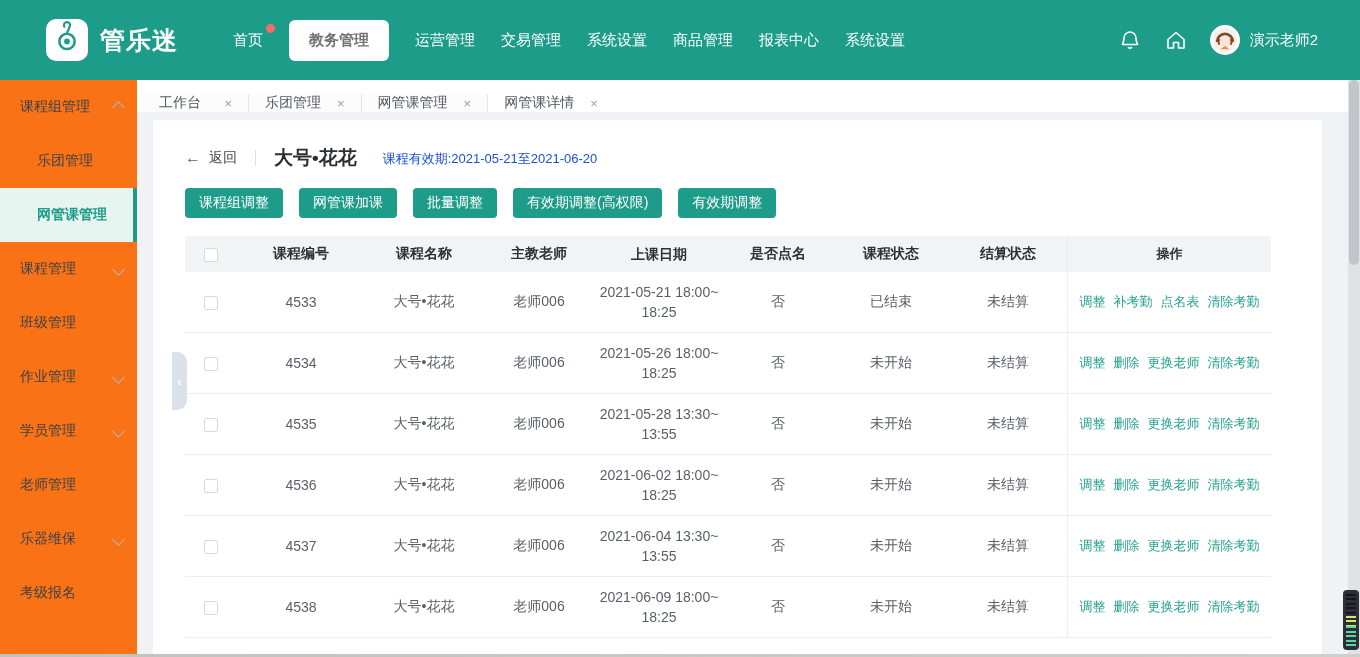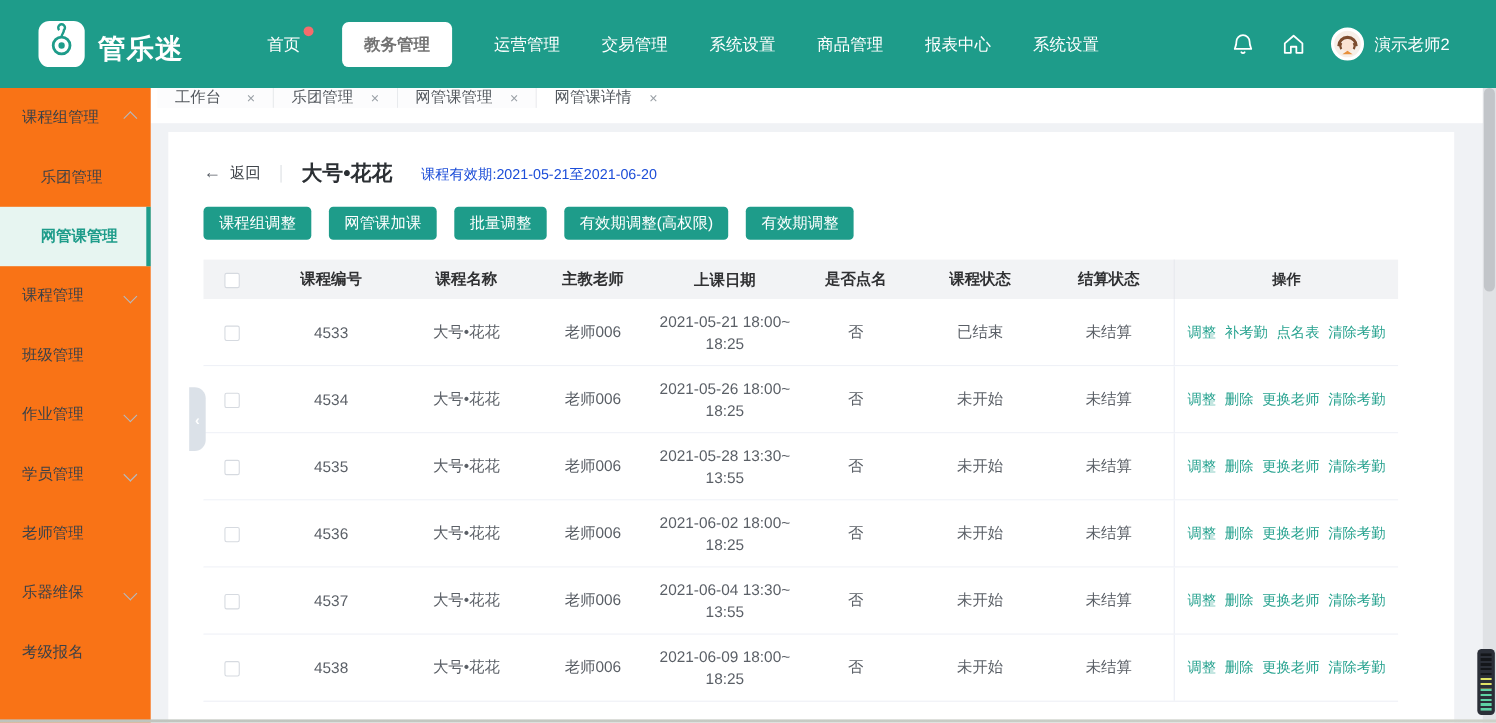--- a/index.html
+++ b/index.html
@@ -1,24 +1,24 @@
 <!DOCTYPE html>
 <html><head>
 <meta charset="utf-8">
 <style>
   *{margin:0;padding:0;box-sizing:border-box}
   html,body{width:1360px;height:657px;overflow:hidden;font-family:"Liberation Sans","DejaVu Sans",sans-serif}
   body{position:relative;background:#f0f2f5}
 
   
   .header{height:80px;background:#1e9c8a;display:flex;align-items:center;position:relative;z-index:5}
-  .brand{display:flex;align-items:flex-end;margin-left:35px}
+  .brand{display:flex;align-items:center;margin-left:46px}
   .logo-box{width:42px;height:42px;background:#fff;border-radius:10px;display:flex;align-items:center;justify-content:center}
   .brand-title{color:#fff;font-size:25px;font-weight:700;margin-left:12px;letter-spacing:1px}
-  .nav{display:flex;align-items:center;margin-left:76px;gap:38px}
+  .nav{display:flex;align-items:center;margin-left:55px;gap:26px}
   .nav-item{color:#fff;font-size:15px;cursor:pointer;position:relative;white-space:nowrap}
   .nav-item.active{background:#fff;color:#737373;font-weight:700;padding:11px 20px;border-radius:6px}
   .nav-dot{position:absolute;top:-7px;right:-12px;width:9px;height:9px;border-radius:50%;background:#f56c6c}
   .header-right{margin-left:auto;margin-right:42px;display:flex;align-items:center;gap:22px}
   .hicon{width:24px;height:24px;display:block}
   .avatar{width:30px;height:30px;border-radius:50%;background:#fff;border:2px solid #fff;overflow:hidden}
   .user-name{color:#fff;font-size:15px;margin-left:-12px}
 
   
   .main{display:flex;height:577px;position:relative}
@@ -28,21 +28,21 @@
   .side-item.active{background:#e7f5f1;color:#1e9c8a;font-weight:700}
   .side-item.active::after{content:"";position:absolute;right:0;top:0;bottom:0;width:4px;background:#1e9c8a}
   .chev{width:9px;height:9px;border-right:1.5px solid #b4bac1;border-bottom:1.5px solid #b4bac1;display:inline-block;margin-left:auto}
   .chev.down{transform:rotate(45deg)}
   .chev.up{transform:rotate(-135deg)}
   .collapse-handle{position:absolute;left:172px;top:272px;width:15px;height:58px;background:#dbe1e8;border-radius:0 10px 10px 0;display:flex;align-items:center;justify-content:center;color:#fff;font-size:13px;font-weight:700;cursor:pointer;z-index:6}
 
   .content{flex:1;background:#f0f2f5;min-width:0}
 
   
-  .tabbar{height:32px;background:#fff;display:flex;align-items:flex-start;padding-left:6px}
+  .tabbar{height:32px;background:#fff;display:flex;align-items:flex-end;padding-left:6px}
   .tab{display:flex;align-items:center;padding:0 16px;min-width:106px;font-size:14px;color:#53585e;border-right:1px solid #e6e8eb;cursor:pointer;background:#fcfcfd;gap:16px;justify-content:space-between;white-space:nowrap}
   .tab.active{background:#fff;border-right:none}
   .tab-close{color:#9aa0a6;font-size:13px;cursor:pointer}
 
   
   .card{background:#fff;margin:8px 38px 0 16px;height:537px;padding:20px 16px 0 32px;overflow:hidden}
   .detail-header{display:flex;align-items:center;height:36px}
   .back{display:flex;align-items:center;gap:8px;font-size:14px;color:#40454b;cursor:pointer}
   .back-arrow{font-size:16px;color:#5a6068}
   .vdiv{width:1px;height:16px;background:#dcdfe3;margin:0 18px}

